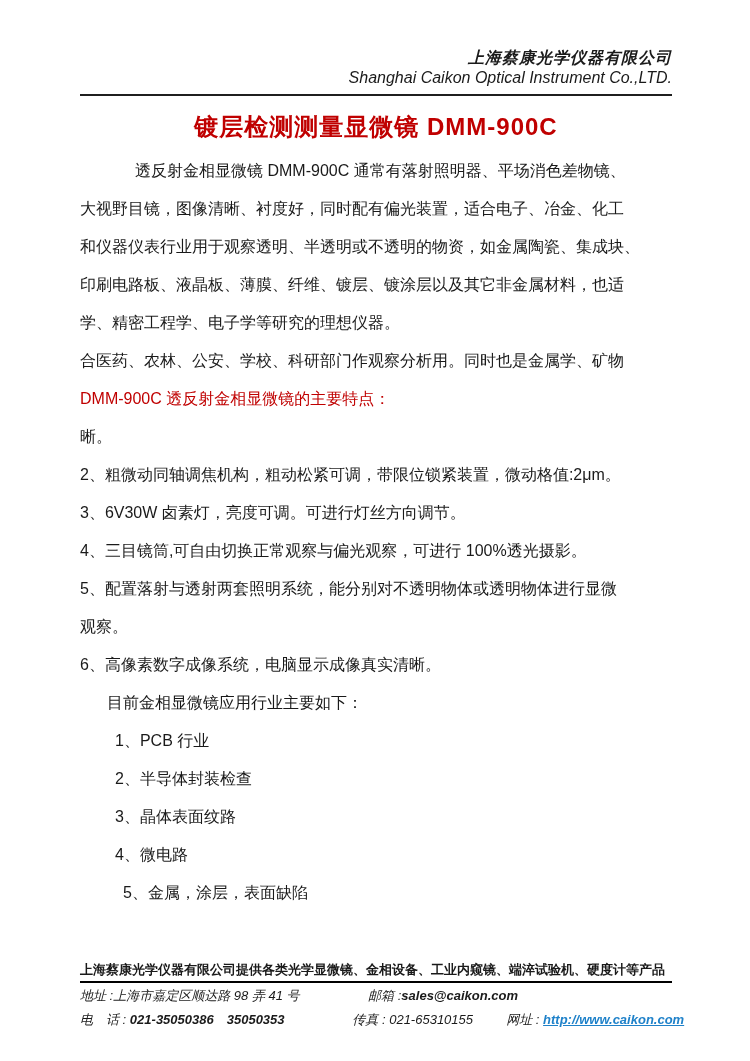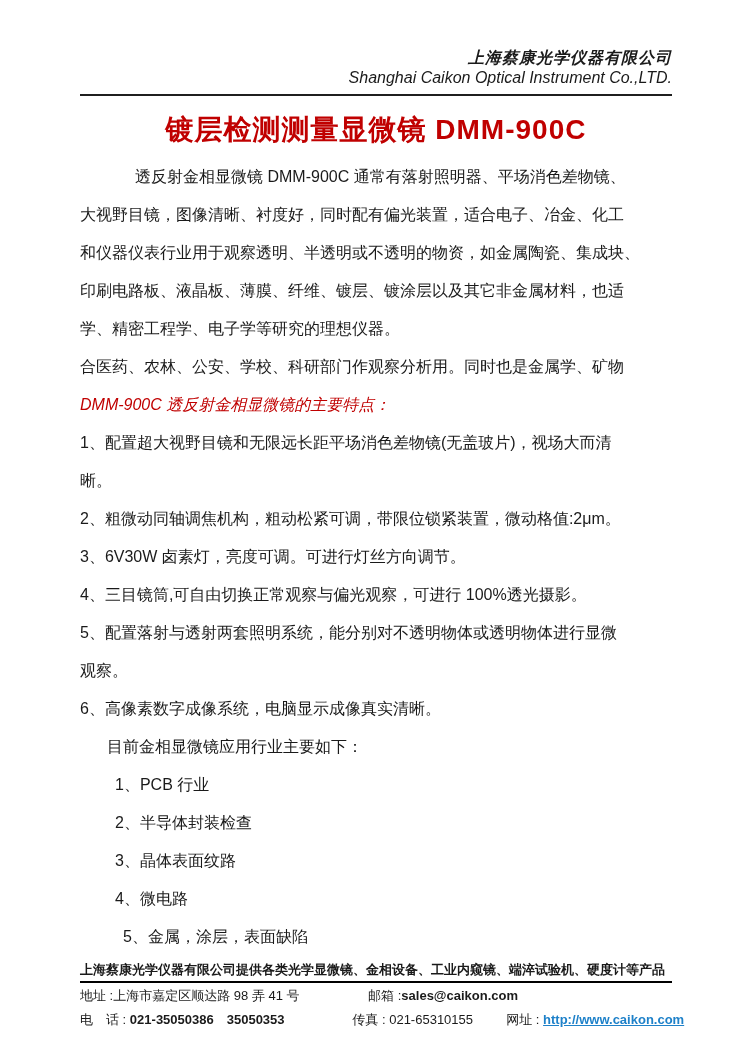--- a/index.html
+++ b/index.html
@@ -10,36 +10,36 @@
     position:relative; width:750px; height:1061px; margin:0 auto; background:#ffffff;
     padding:48px 78px 0 80px; overflow:hidden;
   }
   .header {
     display:flex; justify-content:space-between; align-items:flex-end;
     border-bottom:2px solid #1f1f1f; padding-bottom:7px; font-style:italic; font-size:16px;flex-direction:column;
   }
   .co-cn { font-weight:bold; letter-spacing:1px; }
   .co-en { font-weight:500; }
   .title {
-    margin-top:15px; text-align:center; font-size:28px; font-weight:bold;
+    margin-top:15px; text-align:center; font-size:24px; font-weight:bold;
     color:var(--accent); letter-spacing:1px;
   }
   .content { margin-top:9px; }
   .line { font-size:16px; line-height:38px; white-space:nowrap; }
   .indent { text-indent:55px; }
-  .red { color:var(--accent);font-style:italic; }
+  .red { color:var(--accent); }
   .apps-intro { padding-left:27px; }
   .app-item { padding-left:35px; }
   .app-item-last { padding-left:43px; }
   .footer { position:absolute; left:80px; right:78px; bottom:30px; font-size:13px; }
   .tagline {
     font-weight:bold; white-space:nowrap; letter-spacing:0;
     border-bottom:2px solid #000; padding-bottom:2px;
   }
-  .frow { display:flex; line-height:23px; margin-top:1px; }
+  .frow { display:flex; line-height:23px; margin-top:1px;font-style:italic; }
   .fcell { white-space:nowrap; }
   .c1 { width:46%; }
   .c2 { width:26%; }
   .c3 { width:28%; text-align:right; }
   .bold { font-weight:bold; }
   .weblink { color:var(--link); text-decoration:underline; font-weight:bold; cursor:pointer; }
 </style>
 </head>
 <body>
 
@@ -54,21 +54,20 @@
 
   <div class="content">
     <div class="line indent">透反射金相显微镜 DMM-900C 通常有落射照明器、平场消色差物镜、</div>
     <div class="line">大视野目镜，图像清晰、衬度好，同时配有偏光装置，适合电子、冶金、化工</div>
     <div class="line">和仪器仪表行业用于观察透明、半透明或不透明的物资，如金属陶瓷、集成块、</div>
     <div class="line">印刷电路板、液晶板、薄膜、纤维、镀层、镀涂层以及其它非金属材料，也适</div>
     <div class="line">学、精密工程学、电子学等研究的理想仪器。</div>
     <div class="line">合医药、农林、公安、学校、科研部门作观察分析用。同时也是金属学、矿物</div>
 
     <div class="line red">DMM-900C 透反射金相显微镜的主要特点：</div>
-    <div class="line">1、配置超大视野目镜和无限远长距平场消色差物镜(无盖玻片)，视场大而清</div>
     <div class="line">晰。</div>
     <div class="line">2、粗微动同轴调焦机构，粗动松紧可调，带限位锁紧装置，微动格值:2μm。</div>
     <div class="line">3、6V30W 卤素灯，亮度可调。可进行灯丝方向调节。</div>
     <div class="line">4、三目镜筒,可自由切换正常观察与偏光观察，可进行 100%透光摄影。</div>
     <div class="line">5、配置落射与透射两套照明系统，能分别对不透明物体或透明物体进行显微</div>
     <div class="line">观察。</div>
     <div class="line">6、高像素数字成像系统，电脑显示成像真实清晰。</div>
 
     <div class="line apps-intro">目前金相显微镜应用行业主要如下：</div>
     <div class="line app-item">1、PCB 行业</div>

